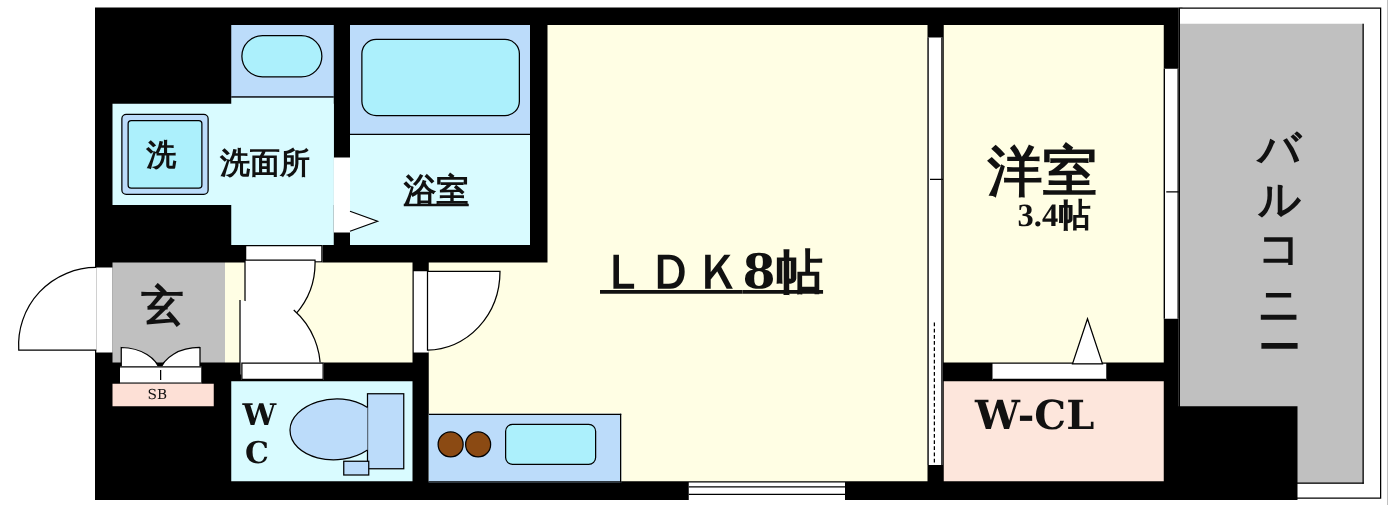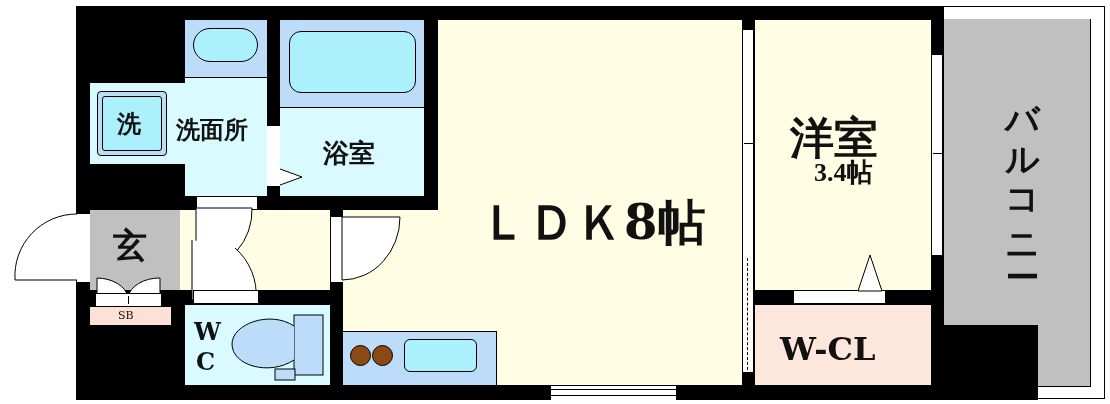--- a/index.html
+++ b/index.html
@@ -29,21 +29,21 @@
 <div class="abs" style="left:97px;top:91px;width:70px;height:65px;background:#bcdcfa;border:1px solid #000;border-radius:4px;"></div>
 <div class="abs" style="left:102px;top:96px;width:60px;height:55px;background:#acf0fc;border:1px solid #000;border-radius:3px;"></div>
 <div class="label" style="left:117px;top:112px;font-size:24px;">洗</div>
 <div class="label" style="left:176px;top:118px;font-size:24px;">洗面所</div>
 
 <div class="abs" style="left:196px;top:196px;width:62px;height:14px;background:#fff;border:1px solid #000;"></div>
 
 <div class="abs" style="left:280px;top:20px;width:144px;height:176px;background:#d9fbff;"></div>
 <div class="abs" style="left:280px;top:20px;width:144px;height:88px;background:#bcdcfa;border-bottom:1px solid #000;"></div>
 <div class="abs" style="left:289px;top:31px;width:127px;height:62px;background:#acf0fc;border:1px solid #000;border-radius:12px;"></div>
-<div class="label" style="left:323px;top:140px;font-size:26px;">浴室</div>
+<div class="label" style="left:323px;top:140px;font-size:26px;text-decoration:underline;">浴室</div>
 
 <div class="abs" style="left:267px;top:126px;width:13px;height:60px;background:#fff;"></div>
 <svg style="left:280px;top:168px;" width="24" height="18">
   <polyline points="0,1 22,9 0,17" fill="#fff" stroke="#000" stroke-width="1"></polyline>
 </svg>
 
 <div class="abs" style="left:180px;top:210px;width:150px;height:80px;background:#fffee4;"></div>
 
 <div class="abs" style="left:90px;top:210px;width:90px;height:80px;background:#c0c0c0;"></div>
 <div class="label" style="left:113px;top:228px;font-size:34px;">玄</div>
@@ -72,21 +72,21 @@
 <div class="label" style="left:194px;top:320px;font-size:24px;">W</div>
 <div class="label" style="left:196px;top:350px;font-size:24px;">C</div>
 <svg style="left:230px;top:314px;" width="96" height="68">
   <rect x="64" y="1" width="29" height="60" fill="#bcdcfa" stroke="#000" stroke-width="1"></rect>
   <path d="M64,12 C40,-4 2,10 2,30 C2,52 40,62 64,46" fill="#bcdcfa" stroke="#000" stroke-width="1"></path>
   <rect x="45" y="55" width="20" height="11" fill="#bcdcfa" stroke="#000" stroke-width="1"></rect>
 </svg>
 
 <div class="abs" style="left:438px;top:20px;width:304px;height:365px;background:#fffee4;"></div>
 <div class="abs" style="left:343px;top:210px;width:100px;height:175px;background:#fffee4;"></div>
-<div class="label" style="left:480px;top:198px;font-size:48px;">
+<div class="label" style="left:480px;top:198px;font-size:38px;text-decoration:underline;">
   <span>ＬＤＫ</span><span>8帖</span>
 </div>
 
 <div class="abs" style="left:331px;top:217px;width:12px;height:65px;background:#fff;"></div>
 <svg style="left:342px;top:217px;" width="60" height="65">
   <path d="M0,0 L58,0 A58,63 0 0 1 0,63 Z" fill="#fff" stroke="#000" stroke-width="1"></path>
 </svg>
 
 <div class="abs" style="left:343px;top:331px;width:154px;height:55px;background:#bcdcfa;border:1px solid #000;border-left:none;"></div>
 <div class="abs" style="left:350px;top:345px;width:21px;height:21px;border-radius:50%;background:#8b4a13;border:1px solid #000;"></div>
@@ -106,13 +106,13 @@
 <div class="label" style="left:814px;top:160px;font-size:26px;font-family:Liberation Serif, serif;">3.4帖</div>
 
 <div class="abs" style="left:931px;top:55px;width:12px;height:200px;background:#fff;border-left:1px solid #000;border-right:1px solid #000;"></div>
 <div class="abs" style="left:933px;top:153px;width:10px;height:1px;background:#000;"></div>
 
 <div class="abs" style="left:794px;top:291px;width:91px;height:13px;background:#fff;border-bottom:1px solid #000;"></div>
 <svg style="left:858px;top:254px;" width="26" height="38">
   <polygon points="12,1 0,37 24,37" fill="#fff" stroke="#000" stroke-width="1"></polygon>
 </svg>
 <div class="abs" style="left:755px;top:305px;width:176px;height:80px;background:#fde6dc;"></div>
-<div class="label" style="left:780px;top:333px;font-size:32px;">W-CL</div>
+<div class="label" style="left:780px;top:316px;font-size:32px;">W-CL</div>
 
 </body></html>

